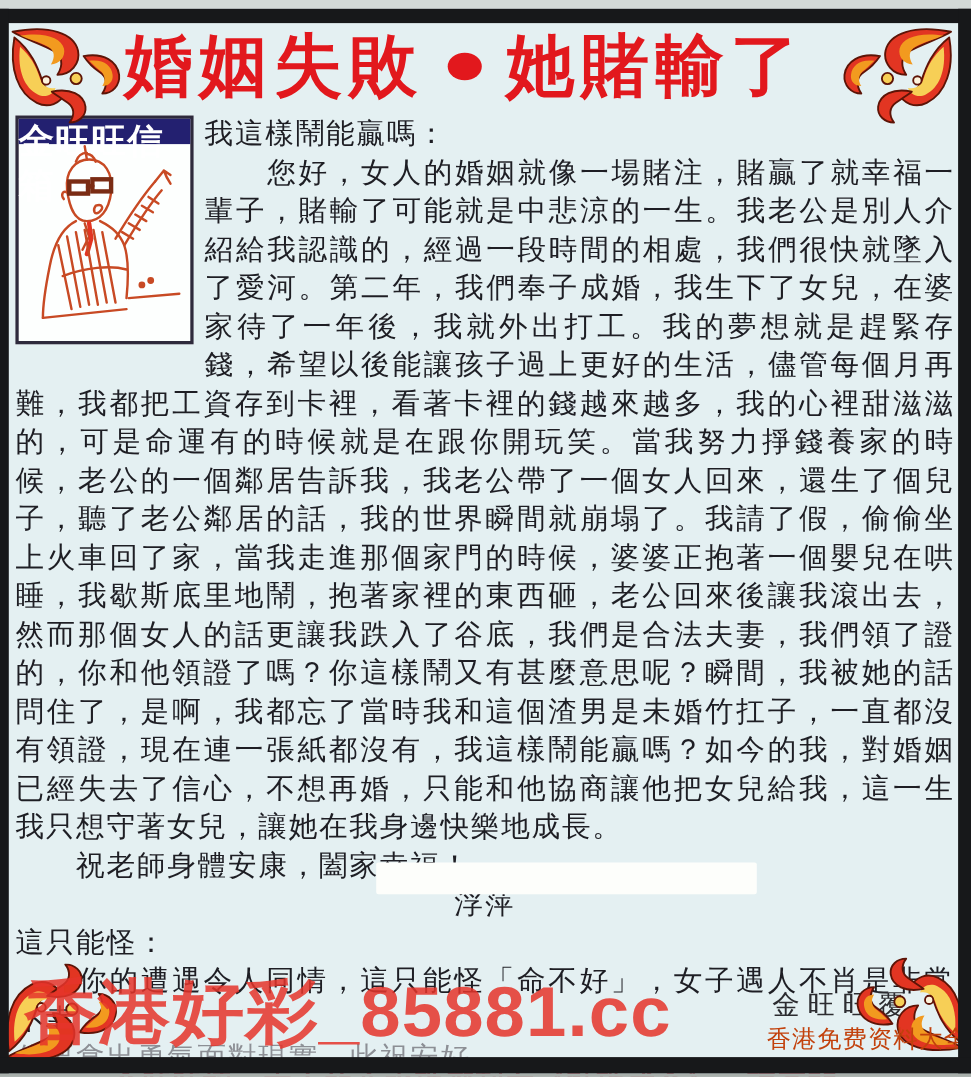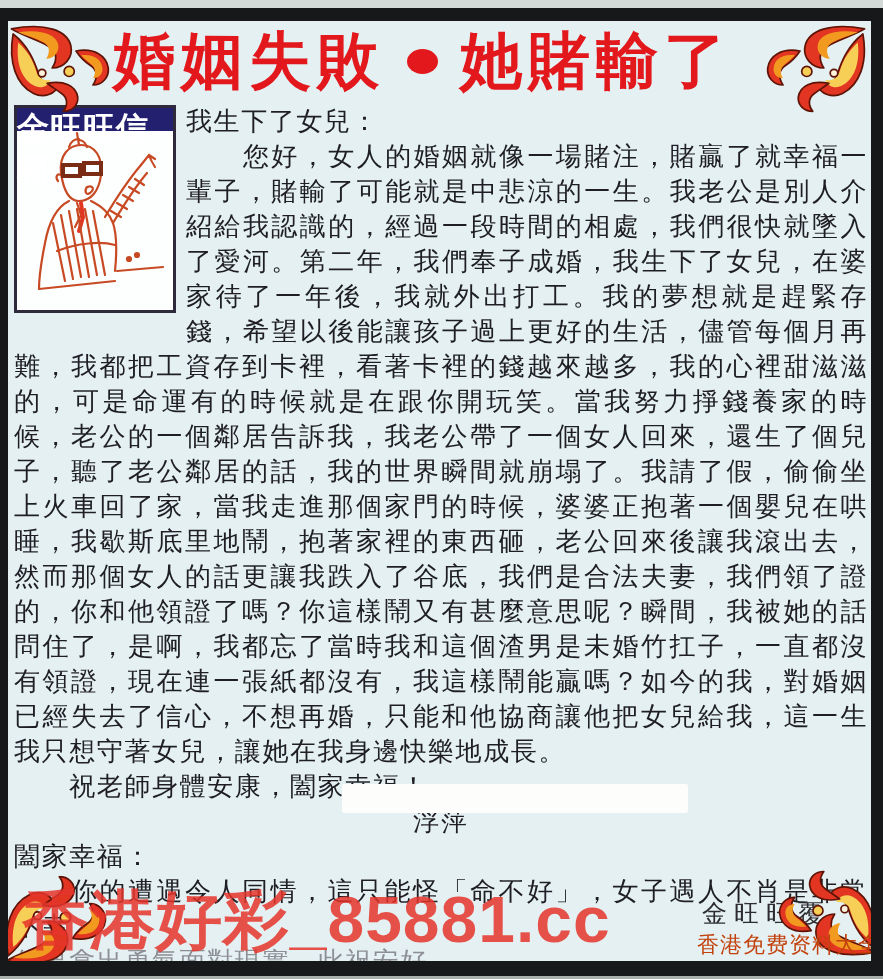--- a/index.html
+++ b/index.html
@@ -175,25 +175,25 @@
           <path d="M100,140 L146,136"></path>
           <circle cx="112" cy="128" r="2" fill="#c84a24"></circle>
           <circle cx="120" cy="124" r="2" fill="#c84a24"></circle>
         </g>
       </svg>
     </div>
   </div>
 
   <div class="letter">
     <div class="sidebar-spacer"></div>
-    <p>我生下了女兒：</p>
+    <p>我這樣鬧能贏嗎：</p>
     <p>　　您好，女人的婚姻就像一場賭注，賭贏了就幸福一輩子，賭輸了可能就是中悲涼的一生。我老公是別人介紹給我認識的，經過一段時間的相處，我們很快就墜入了愛河。第二年，我們奉子成婚，我生下了女兒，在婆家待了一年後，我就外出打工。我的夢想就是趕緊存錢，希望以後能讓孩子過上更好的生活，儘管每個月再難，我都把工資存到卡裡，看著卡裡的錢越來越多，我的心裡甜滋滋的，可是命運有的時候就是在跟你開玩笑。當我努力掙錢養家的時候，老公的一個鄰居告訴我，我老公帶了一個女人回來，還生了個兒子，聽了老公鄰居的話，我的世界瞬間就崩塌了。我請了假，偷偷坐上火車回了家，當我走進那個家門的時候，婆婆正抱著一個嬰兒在哄睡，我歇斯底里地鬧，抱著家裡的東西砸，老公回來後讓我滾出去，然而那個女人的話更讓我跌入了谷底，我們是合法夫妻，我們領了證的，你和他領證了嗎？你這樣鬧又有甚麼意思呢？瞬間，我被她的話問住了，是啊，我都忘了當時我和這個渣男是未婚竹扛子，一直都沒有領證，現在連一張紙都沒有，我這樣鬧能贏嗎？如今的我，對婚姻已經失去了信心，不想再婚，只能和他協商讓他把女兒給我，這一生我只想守著女兒，讓她在我身邊快樂地成長。</p>
     <p>　　祝老師身體安康，闔家幸福！</p>
     <p class="sig-row">浮萍</p>
-    <p class="reply-salutation">闔家幸福：</p>
+    <p class="reply-salutation">這只能怪：</p>
     <p>　　你的遭遇令人同情，這只能怪「命不好」，女子遇人不肖是非常不幸，</p>
     <p class="reply-line2">你要拿出勇氣面對現實，此祝安好。</p>
   </div>
 
   <div class="redact-box"></div>
 
   <div class="reply-sig">金旺旺覆</div>
   <div class="footer-note">金旺旺按：本人的心水碼都刊在《點碼成金》，請查閱</div>
   <div class="watermark">香港好彩_85881.cc</div>
   <div class="site-tag">香港免费资料大全</div>

